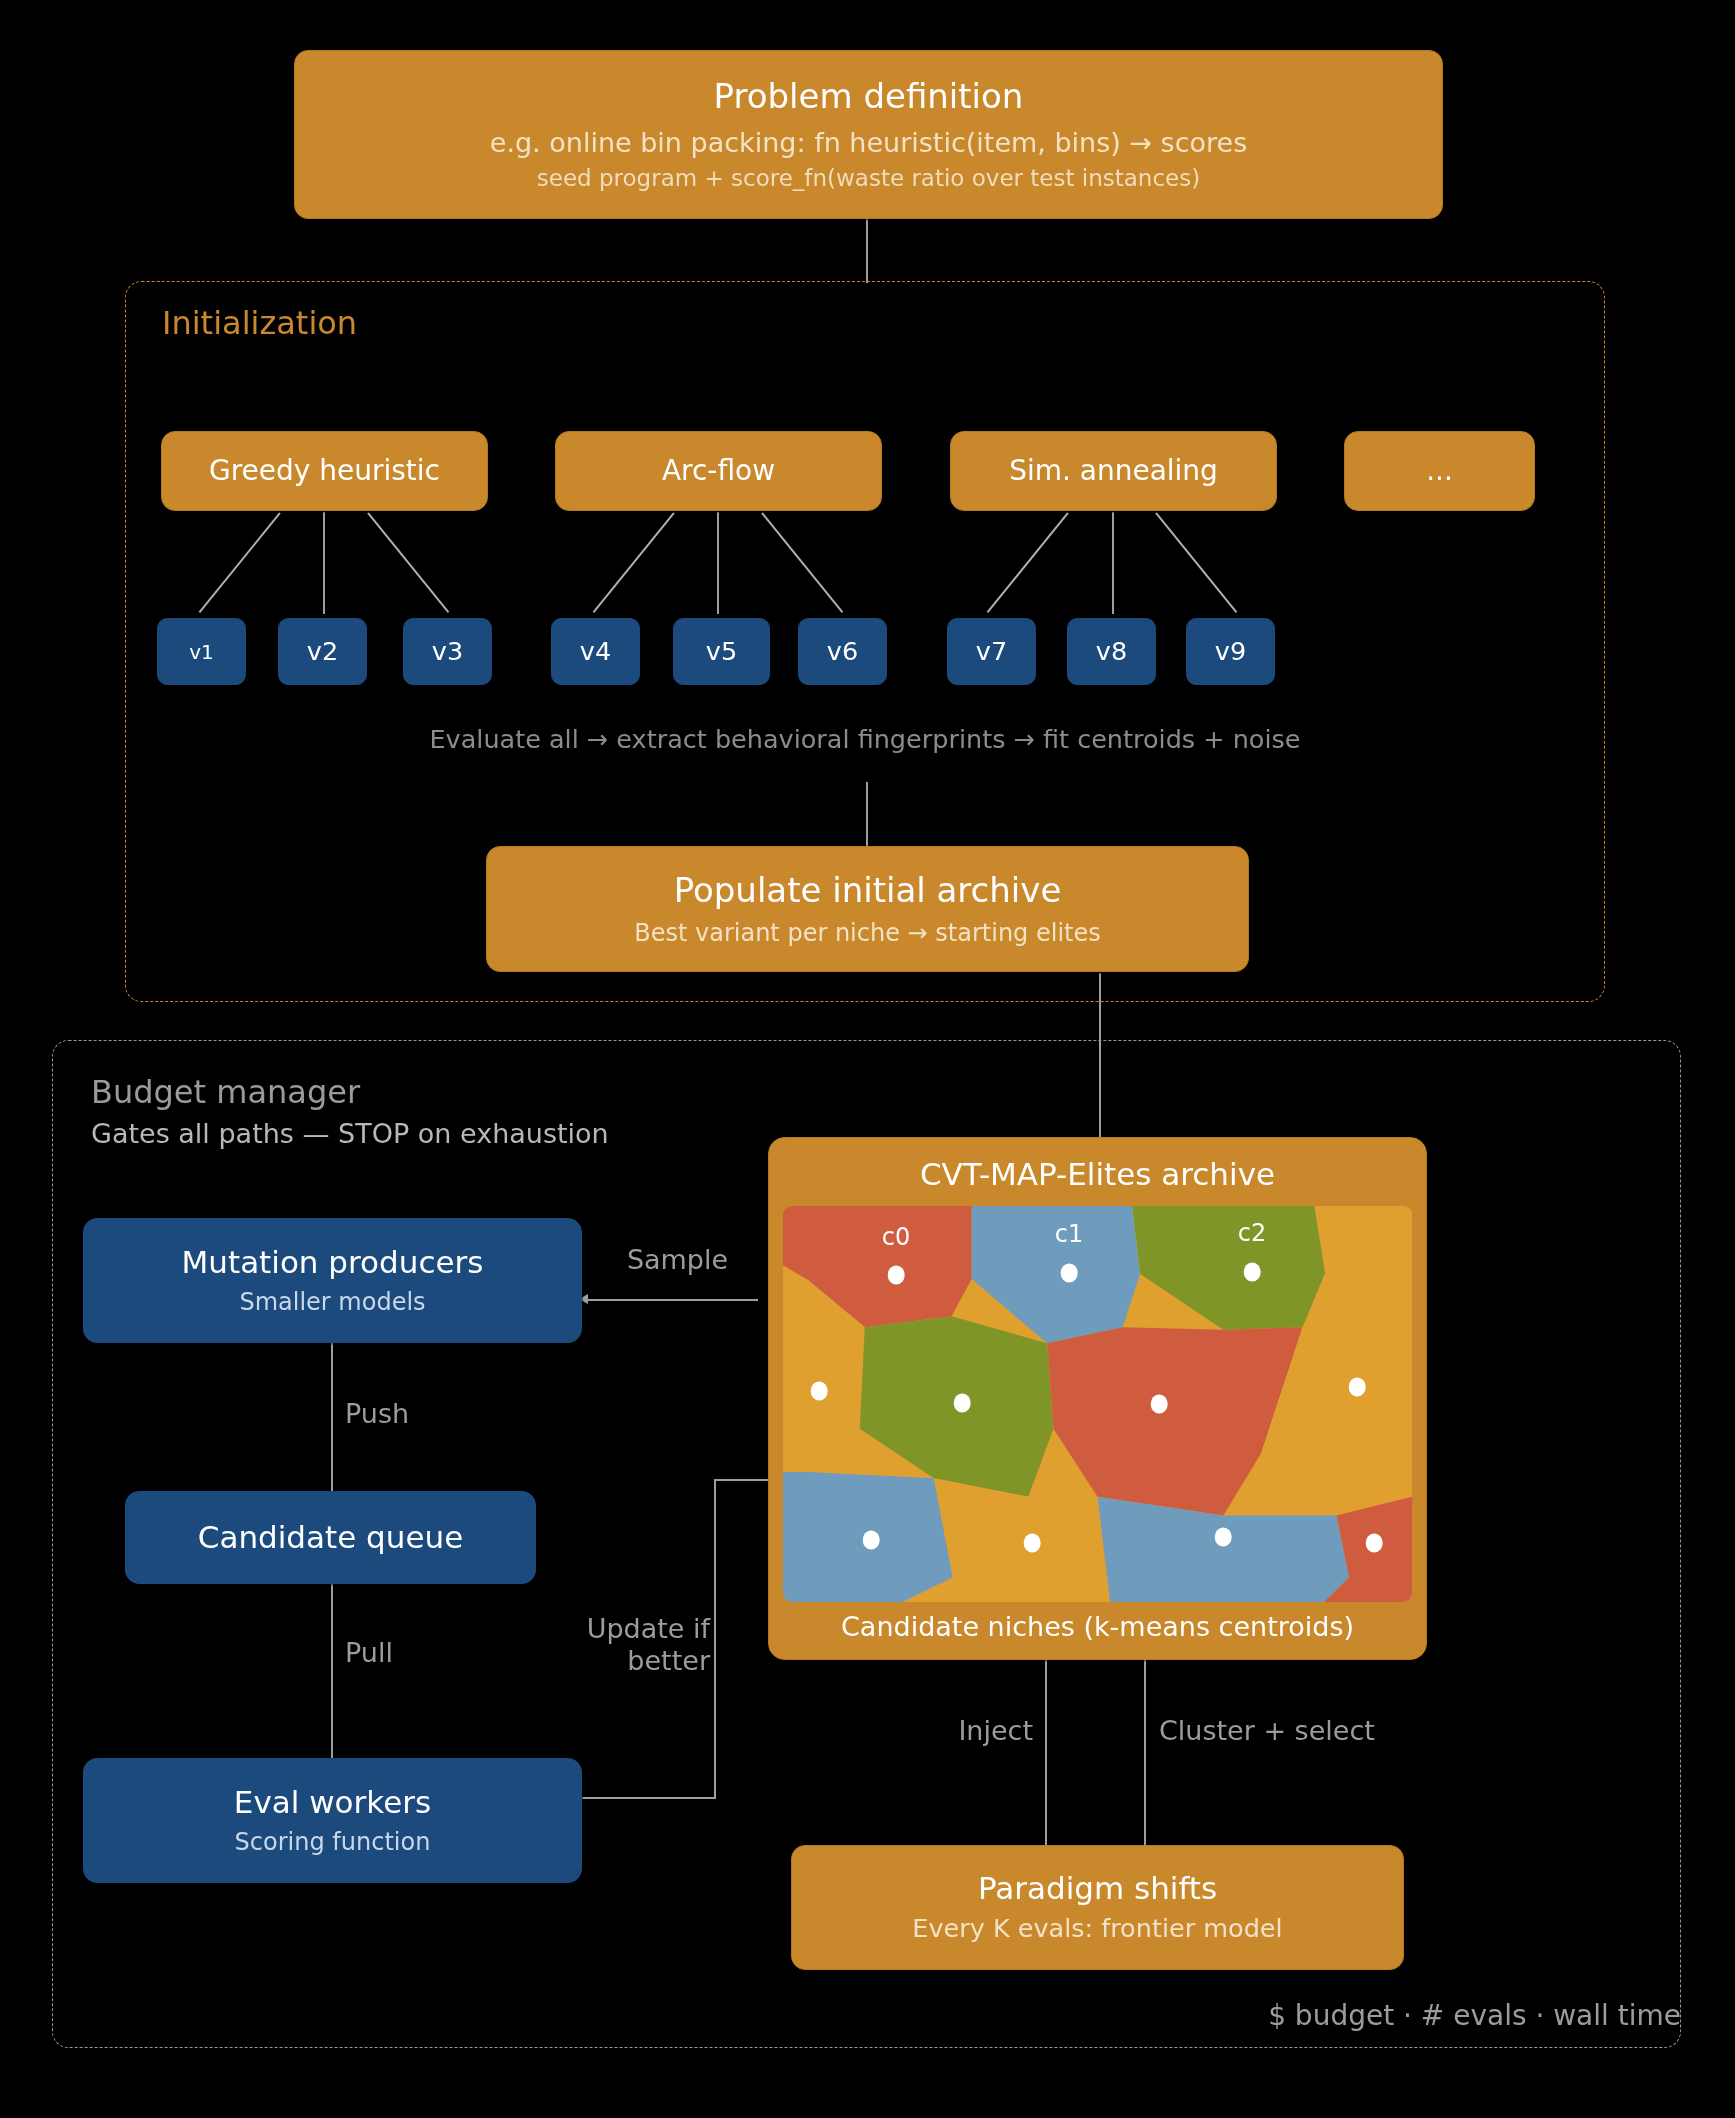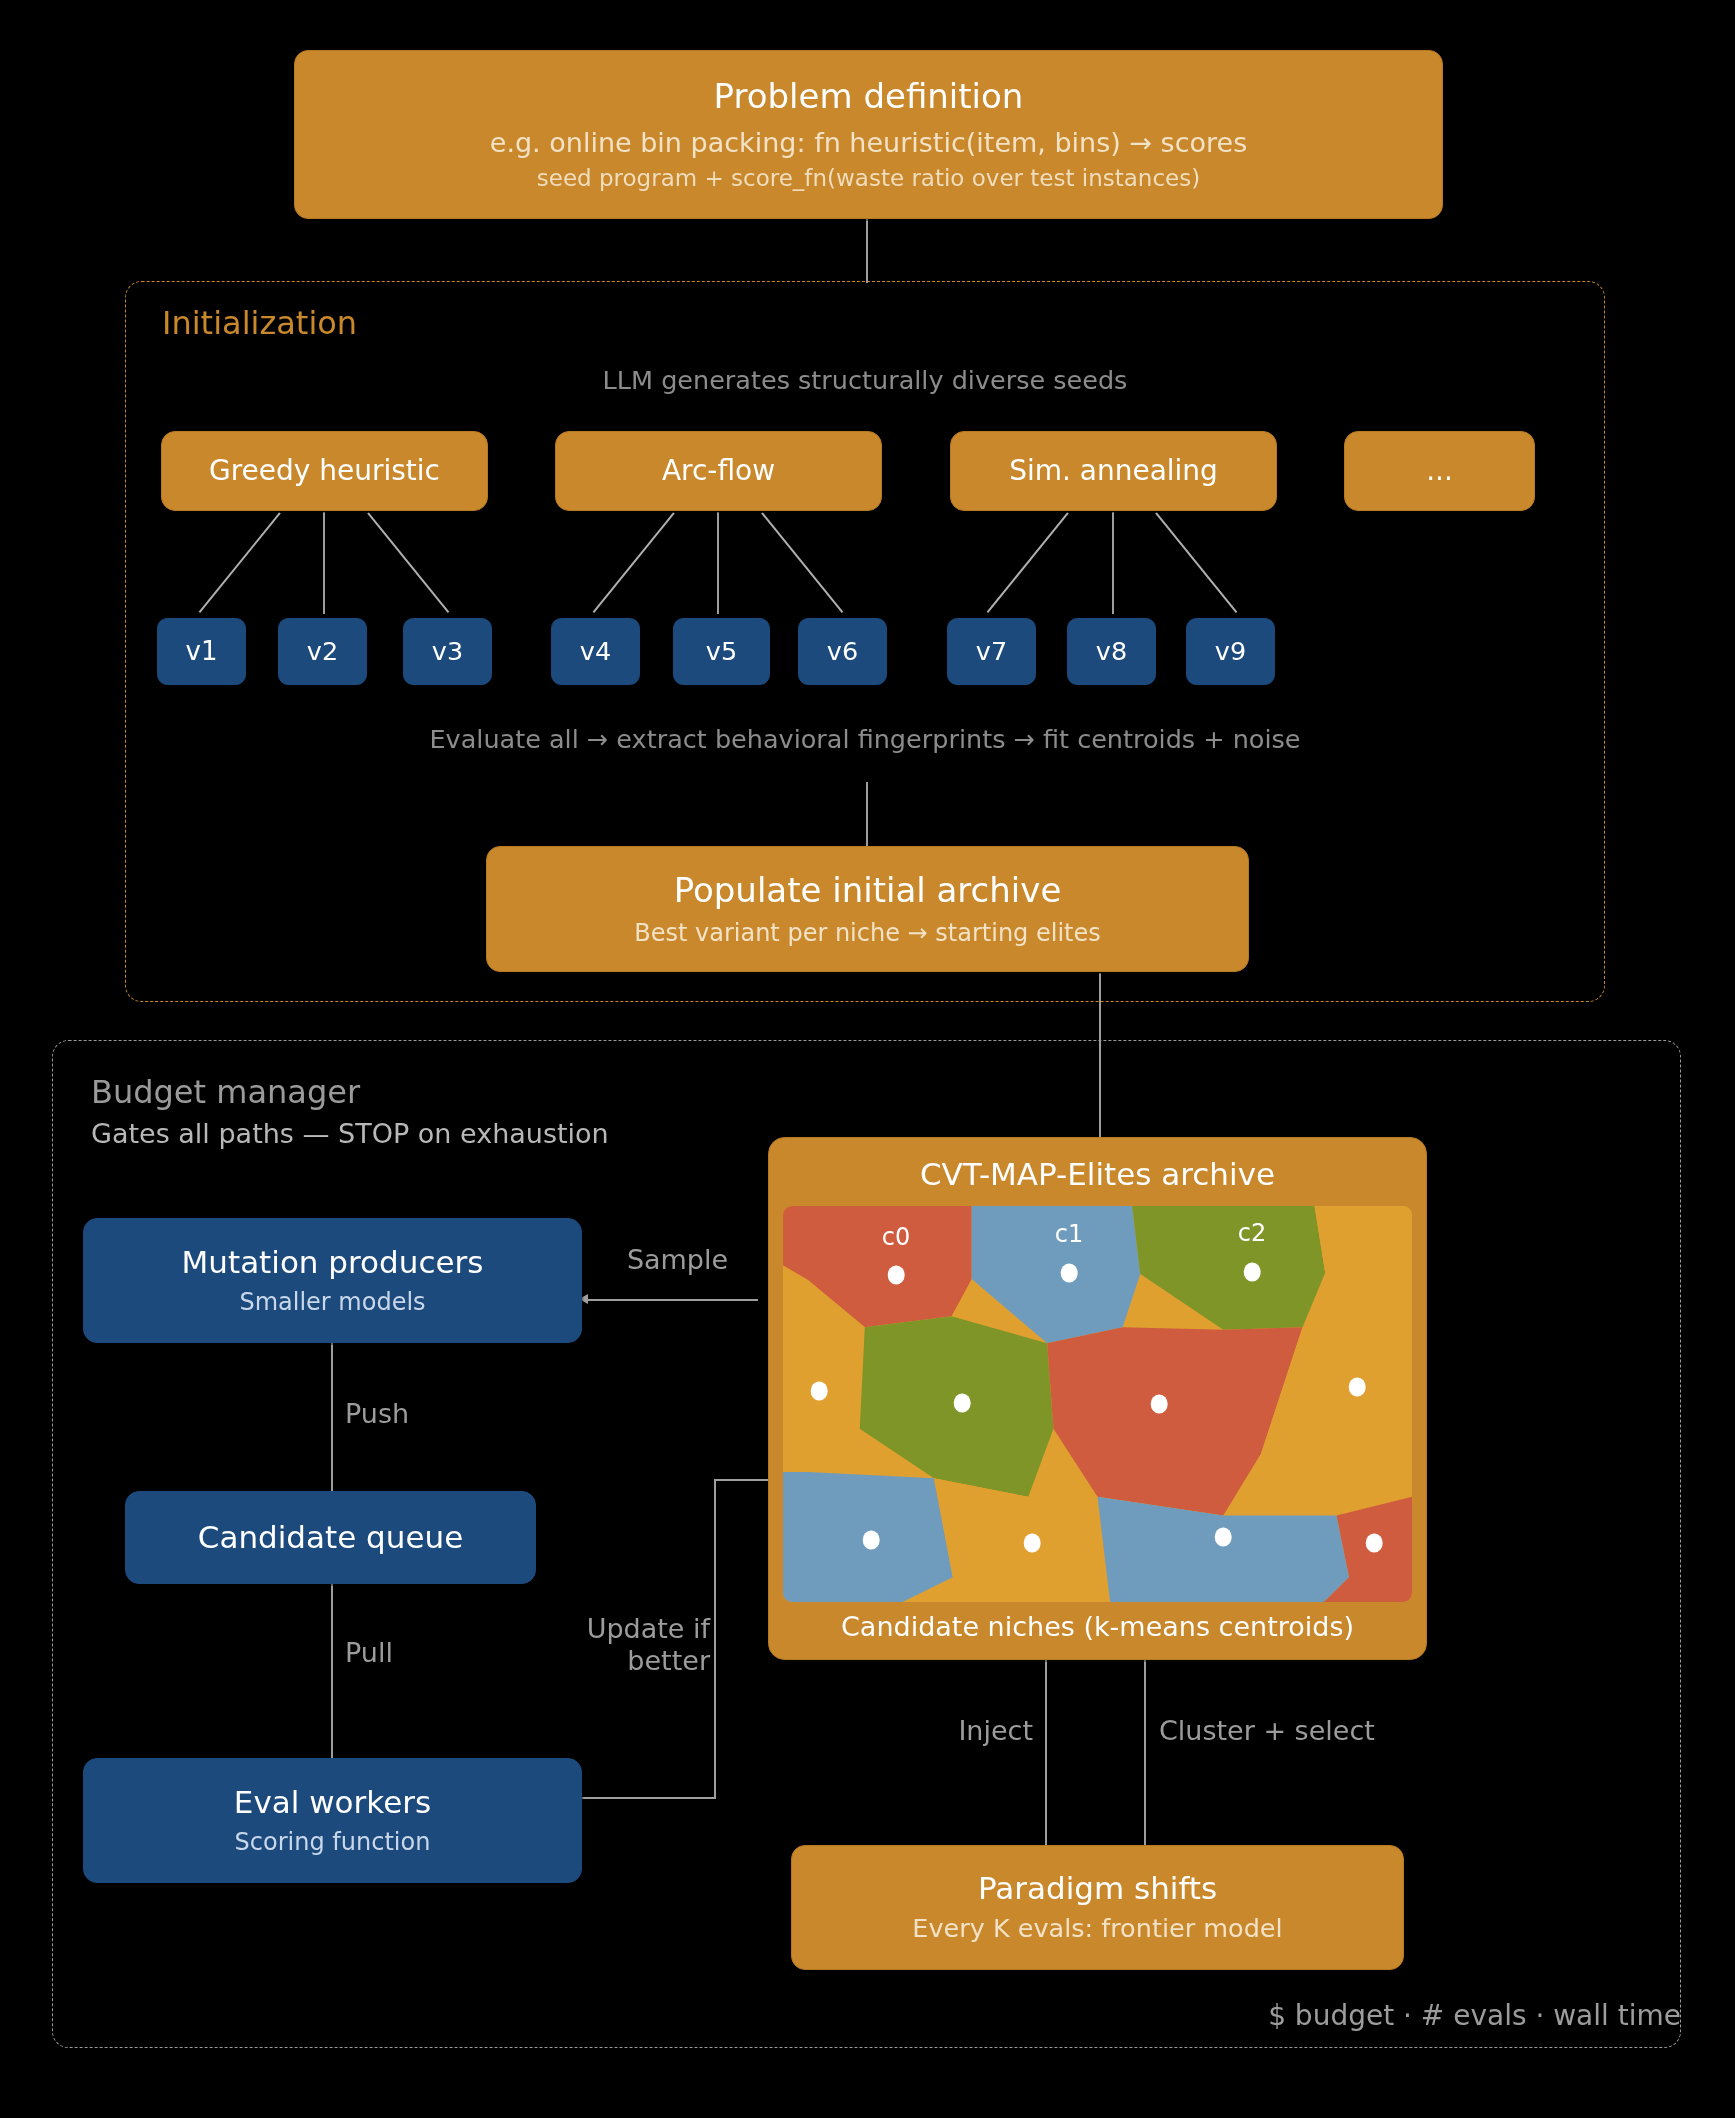--- a/index.html
+++ b/index.html
@@ -162,21 +162,20 @@
     <div class="t1" style="font-size:34px; margin-bottom:9px;">Problem definition</div>
     <div class="t2" style="font-size:27px; margin-bottom:5.1px;">e.g. online bin packing: fn heuristic(item, bins) → scores</div>
     <div class="t3" style="font-size:23px;">seed program + score_fn(waste ratio over test instances)</div>
   </div>
 
   <div class="line v" style="left:866px; top:219px; height:64px;"></div>
 
   <div class="group init" style="left:125px; top:281px; width:1480px; height:721px;"></div>
   <div class="group-title init-title" style="left:162px; top:304px; font-size:32px;">Initialization</div>
 
-  <div class="caption" style="left:125px; top:365px; width:1480px; font-size:25.5px; color:#8c8c8c;">LLM generates structurally diverse seeds</div>
 
   <div class="node gold" style="left:161px; top:431px; width:327px; height:80px;">
     <div class="t1" style="font-size:28px;">Greedy heuristic</div>
   </div>
   <div class="node gold" style="left:555px; top:431px; width:327px; height:80px;">
     <div class="t1" style="font-size:28px;">Arc-flow</div>
   </div>
   <div class="node gold" style="left:950px; top:431px; width:327px; height:80px;">
     <div class="t1" style="font-size:28px;">Sim. annealing</div>
   </div>
@@ -190,21 +189,21 @@
 
   <div class="diag" style="left:674px; top:512px; width:128px; transform:rotate(129deg);"></div>
   <div class="line v" style="left:717px; top:512px; height:102px;"></div>
   <div class="diag" style="left:762px; top:512px; width:128px; transform:rotate(51deg);"></div>
 
   <div class="diag" style="left:1068px; top:512px; width:128px; transform:rotate(129deg);"></div>
   <div class="line v" style="left:1112px; top:512px; height:102px;"></div>
   <div class="diag" style="left:1156px; top:512px; width:128px; transform:rotate(51deg);"></div>
 
   <div class="node blue" style="left:157px; top:618px; width:89px; height:67px; border-radius:10.2px;">
-    <div class="t1" style="font-size:26px;">v1</div>
+    <div class="t1" style="font-size:20px;">v1</div>
     </div>
   <div class="node blue" style="left:278px; top:618px; width:89px; height:67px; border-radius:10.2px;">
     <div class="t1" style="font-size:25.5px;">v2</div>
     </div>
   <div class="node blue" style="left:403px; top:618px; width:89px; height:67px; border-radius:10.2px;">
     <div class="t1" style="font-size:25.5px;">v3</div>
     </div>
   <div class="node blue" style="left:551px; top:618px; width:89px; height:67px; border-radius:10.2px;">
     <div class="t1" style="font-size:25.5px;">v4</div>
     </div>

